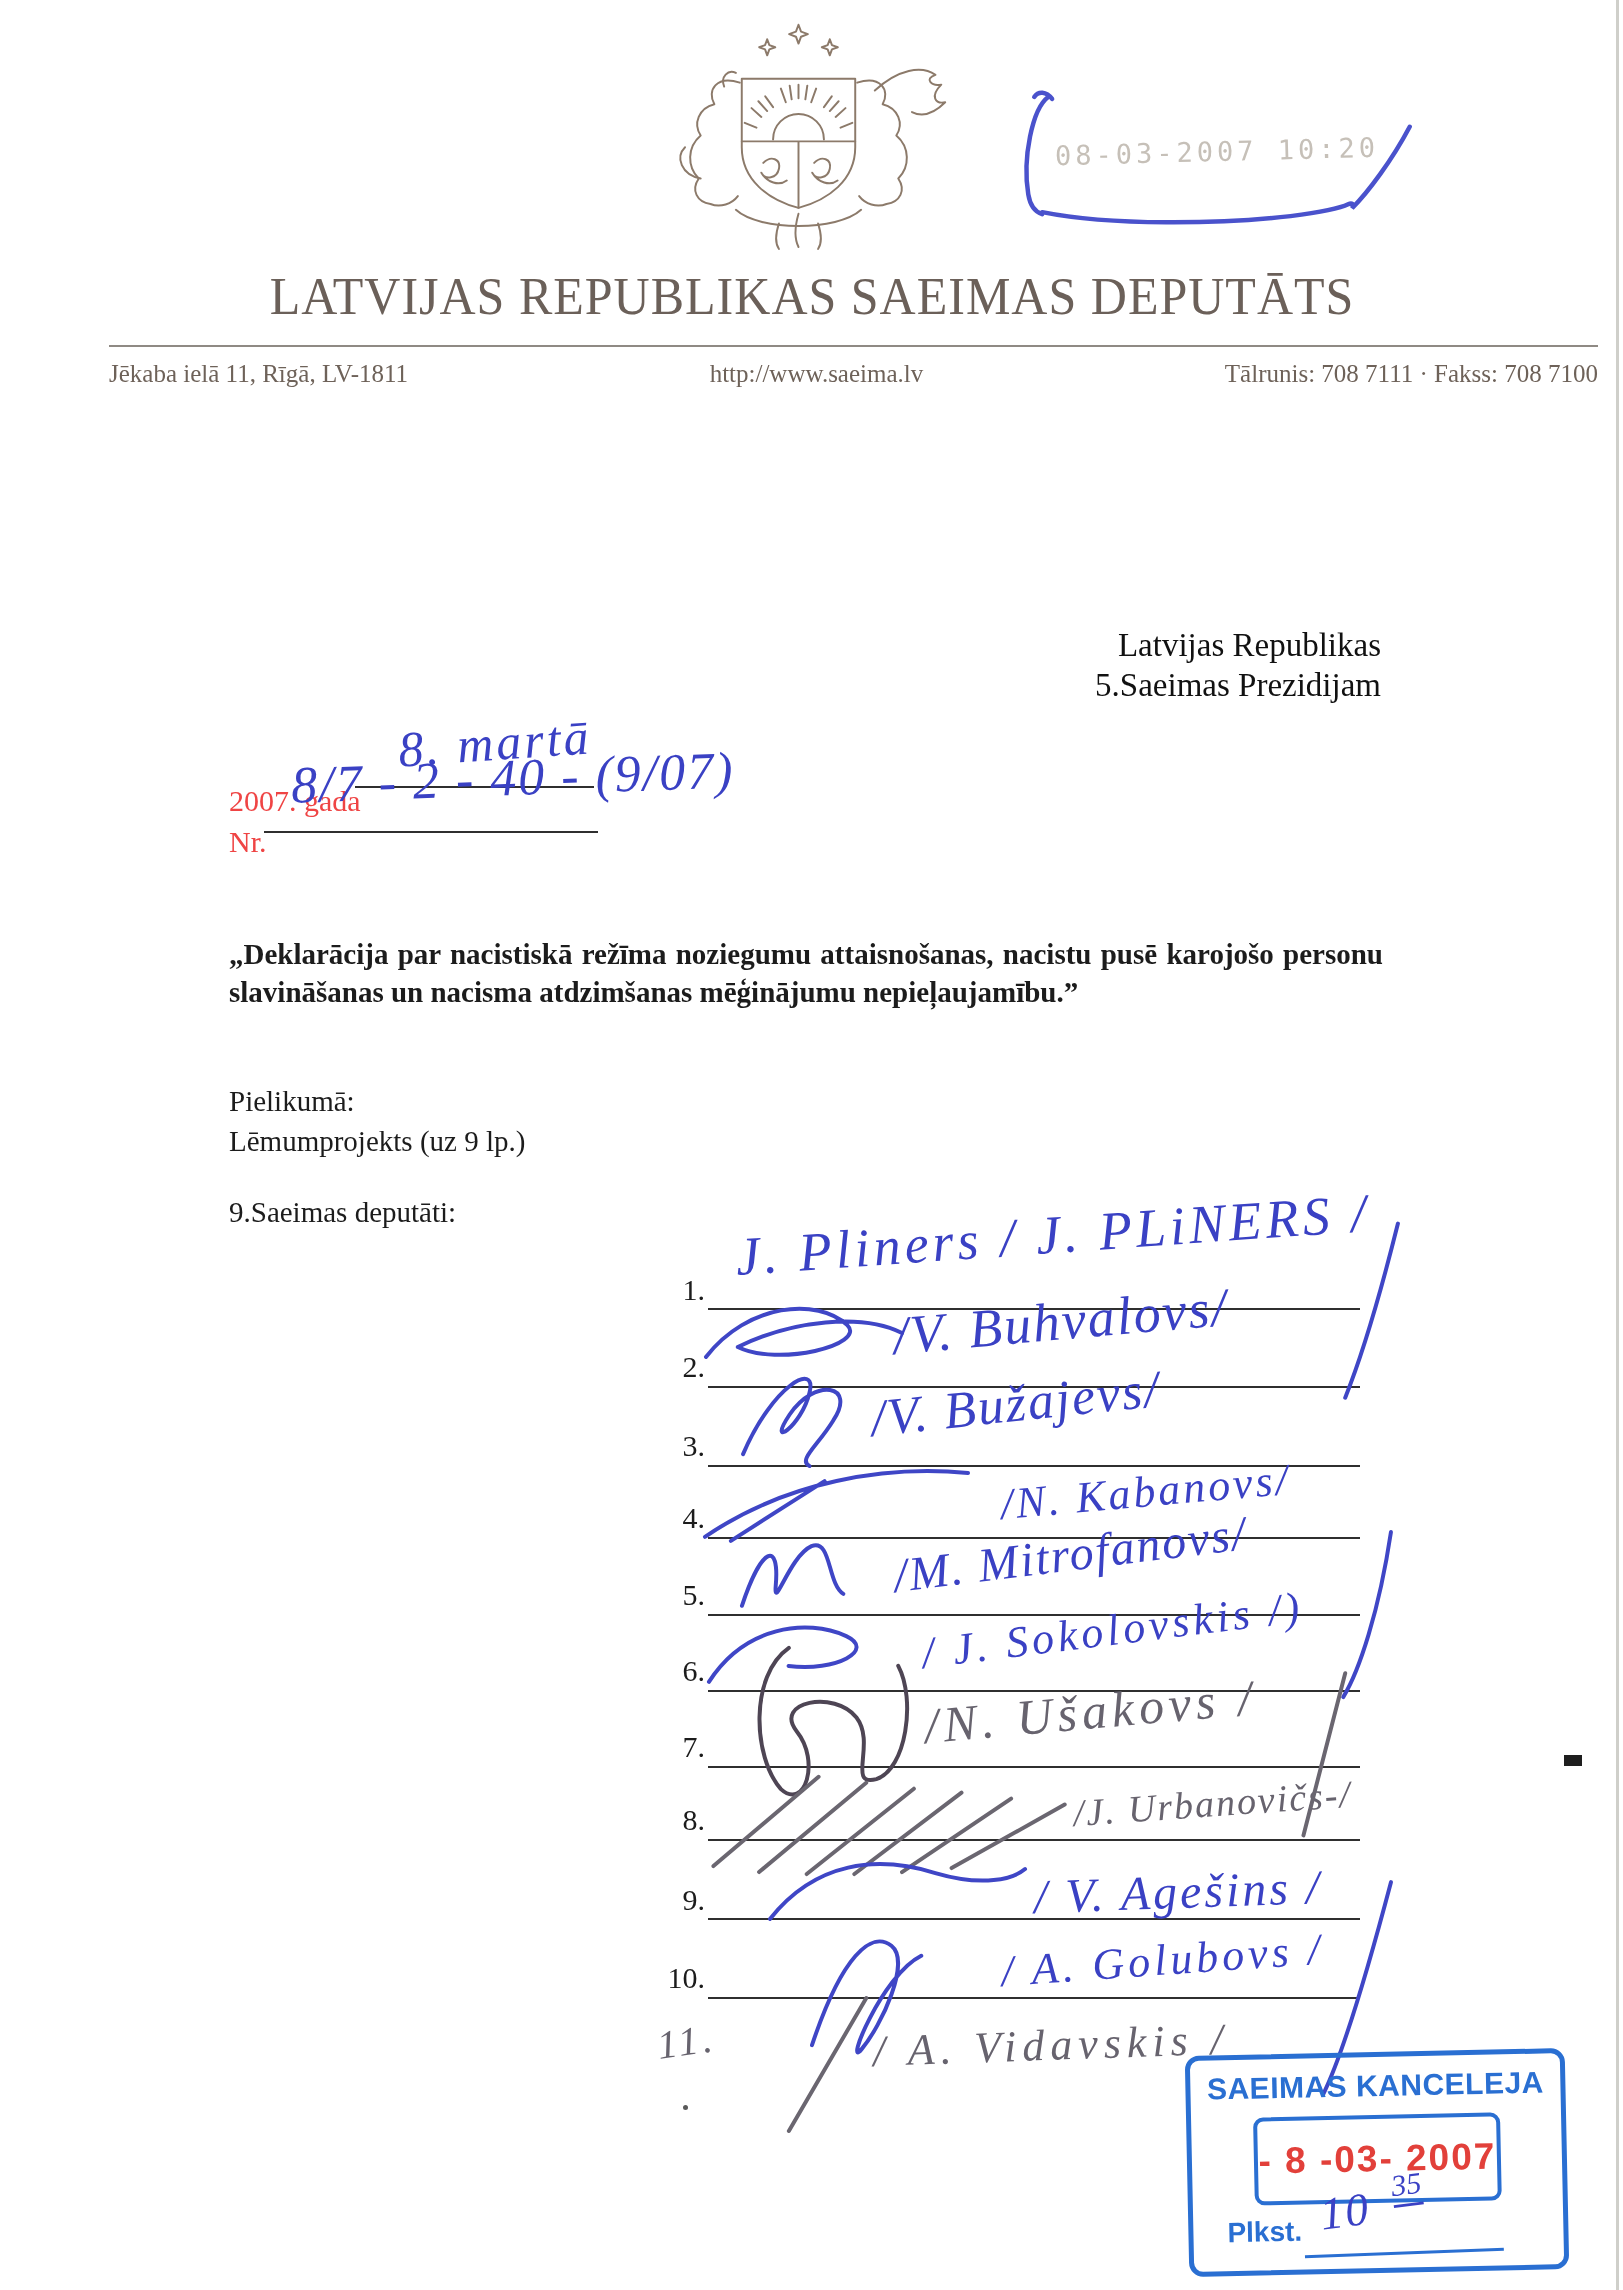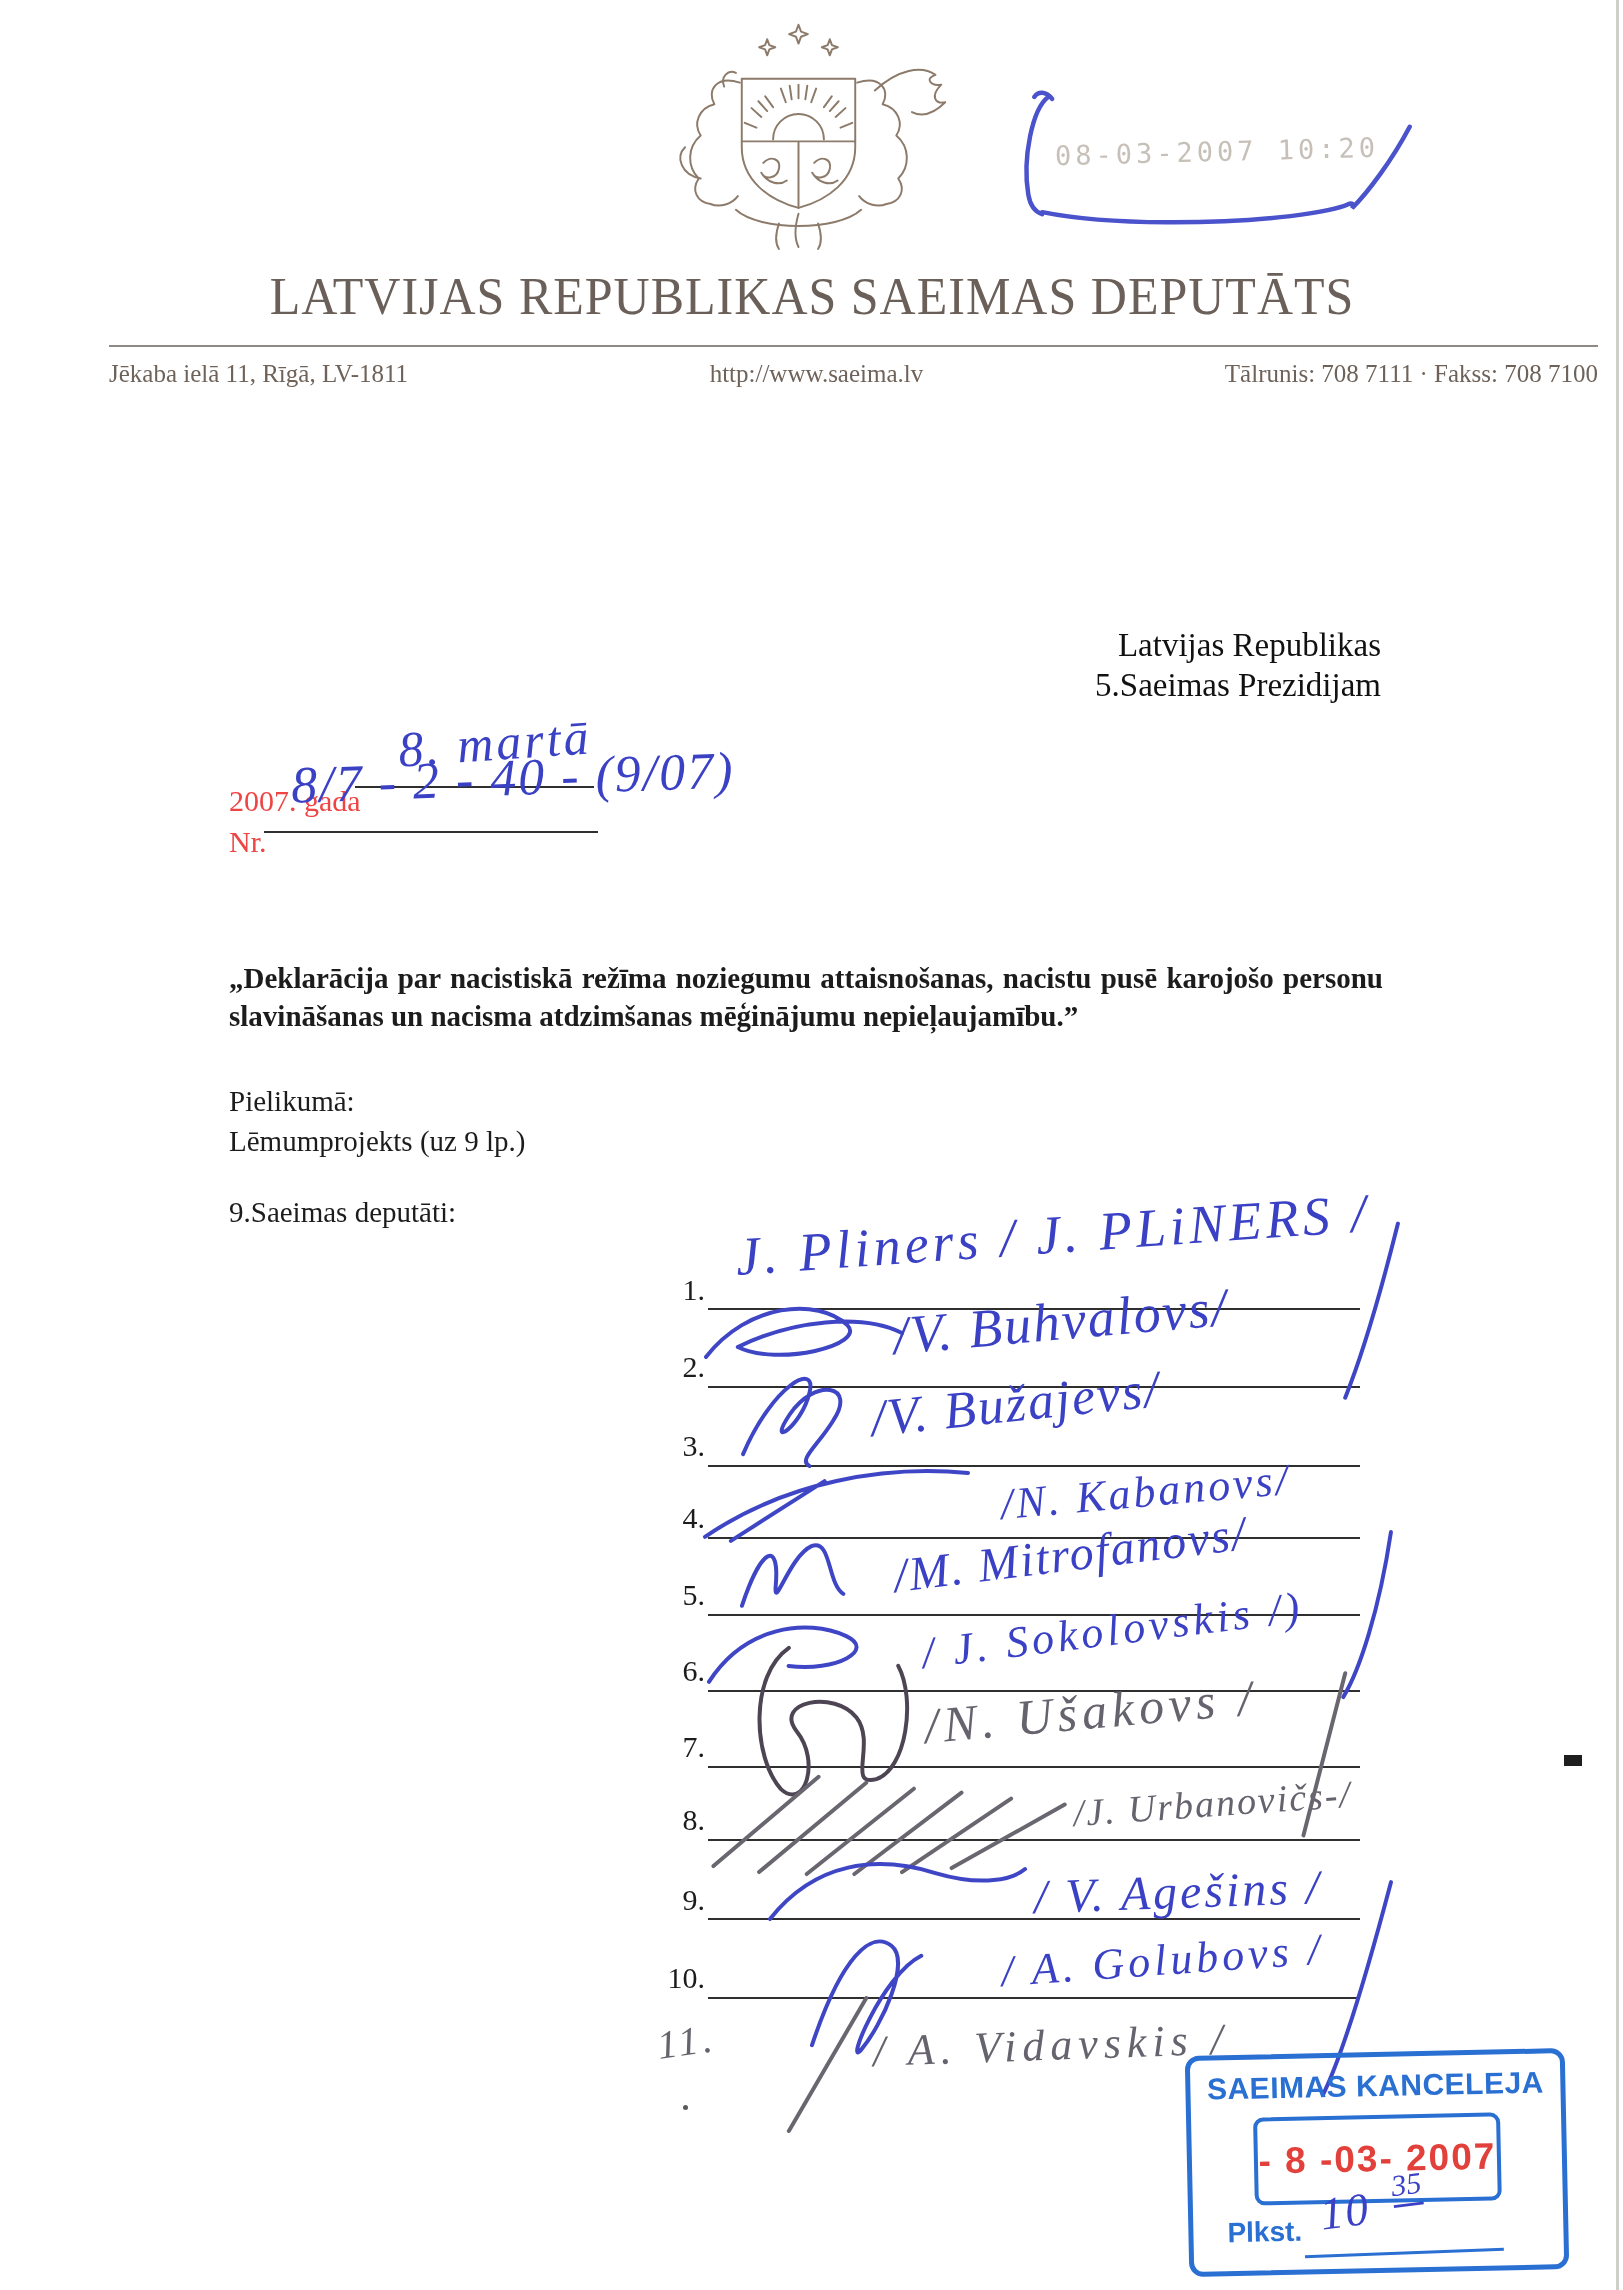--- a/index.html
+++ b/index.html
@@ -31,21 +31,21 @@
   .u-line{position:absolute; height:2px; background:#2f2f2f;}
   .hand{font-family:"Liberation Serif", serif; font-style:italic; white-space:nowrap;}
   .ink-blue{color:#3a41c4;}
   .ink-gray{color:#67636e;}
   .hw-date{position:absolute; left:398px; top:714px; font-size:50px; transform:rotate(-4deg); letter-spacing:3px;}
   .hw-nr{position:absolute; left:291px; top:748px; font-size:52px; transform:rotate(-2deg); letter-spacing:2px;}
   
   .p-intro{position:absolute; left:229px; top:894px; width:1154px; font-size:29px;
     text-align:justify; text-align-last:justify;}
   .p-title{position:absolute; left:229px; top:935px; width:1154px; font-size:29px; line-height:38px;
-    font-weight:bold; text-align:justify;margin-top:24px;}
+    font-weight:bold; text-align:justify;}
   .attach{position:absolute; left:229px; top:1081px; font-size:29px; line-height:40px;}
   .deps{position:absolute; left:229px; top:1196px; font-size:29px;}
   
   .sig-underline{position:absolute; left:708px; width:652px; height:2px; background:#2f2f2f;}
   .sig-num{position:absolute; left:605px; width:100px; text-align:right; font-size:30px; color:#1c1c1c;}
   .sig-num-hand{position:absolute; font-size:40px; font-style:italic; transform:rotate(-8deg); letter-spacing:4px;}
   .sig-name{position:absolute; font-style:italic; transform-origin:left bottom; white-space:nowrap;}
   .scrawl{position:absolute;}
   .scrawl path{fill:none; stroke-width:4; stroke-linecap:round; stroke-linejoin:round;}
   .st-blue{stroke:#3f46c6;}

